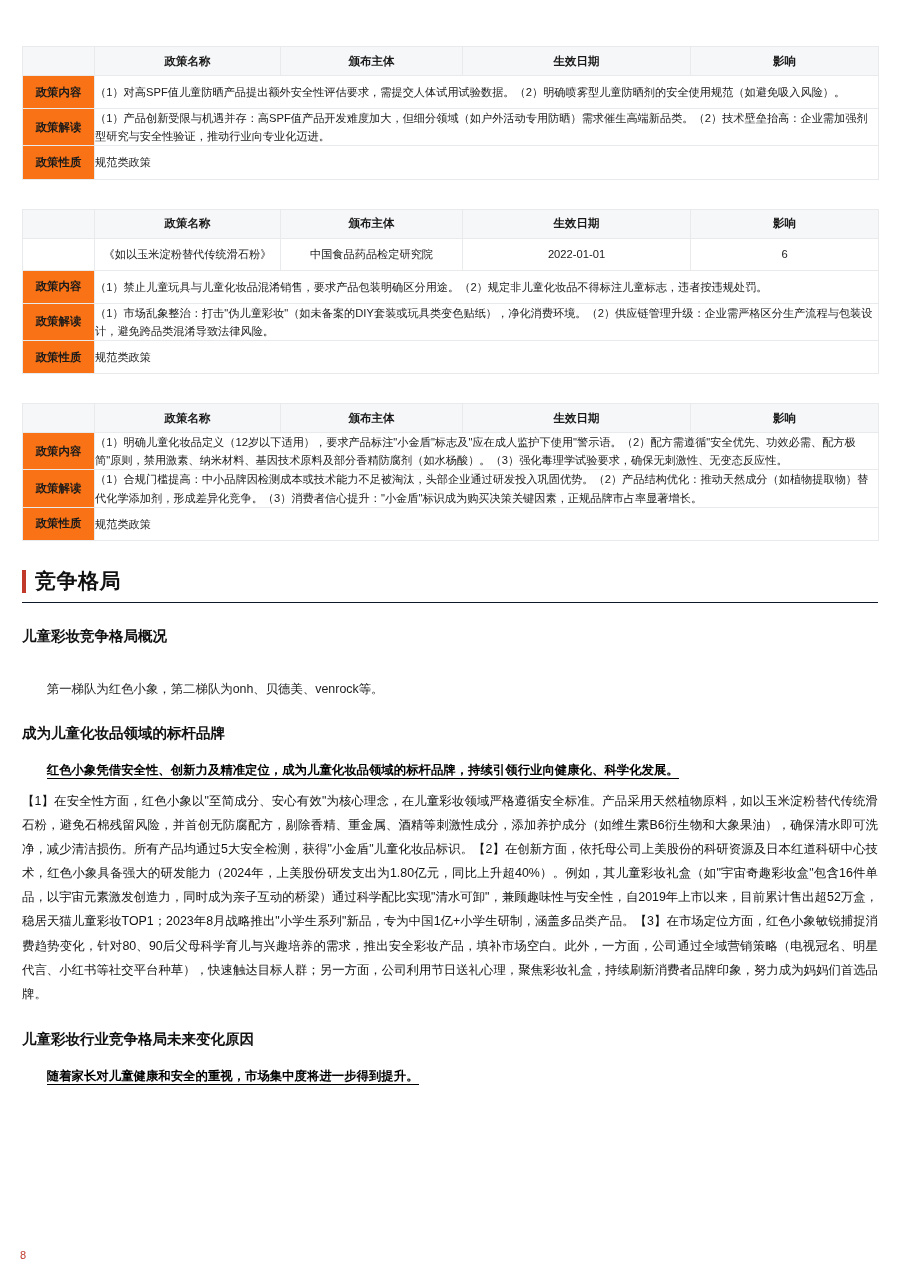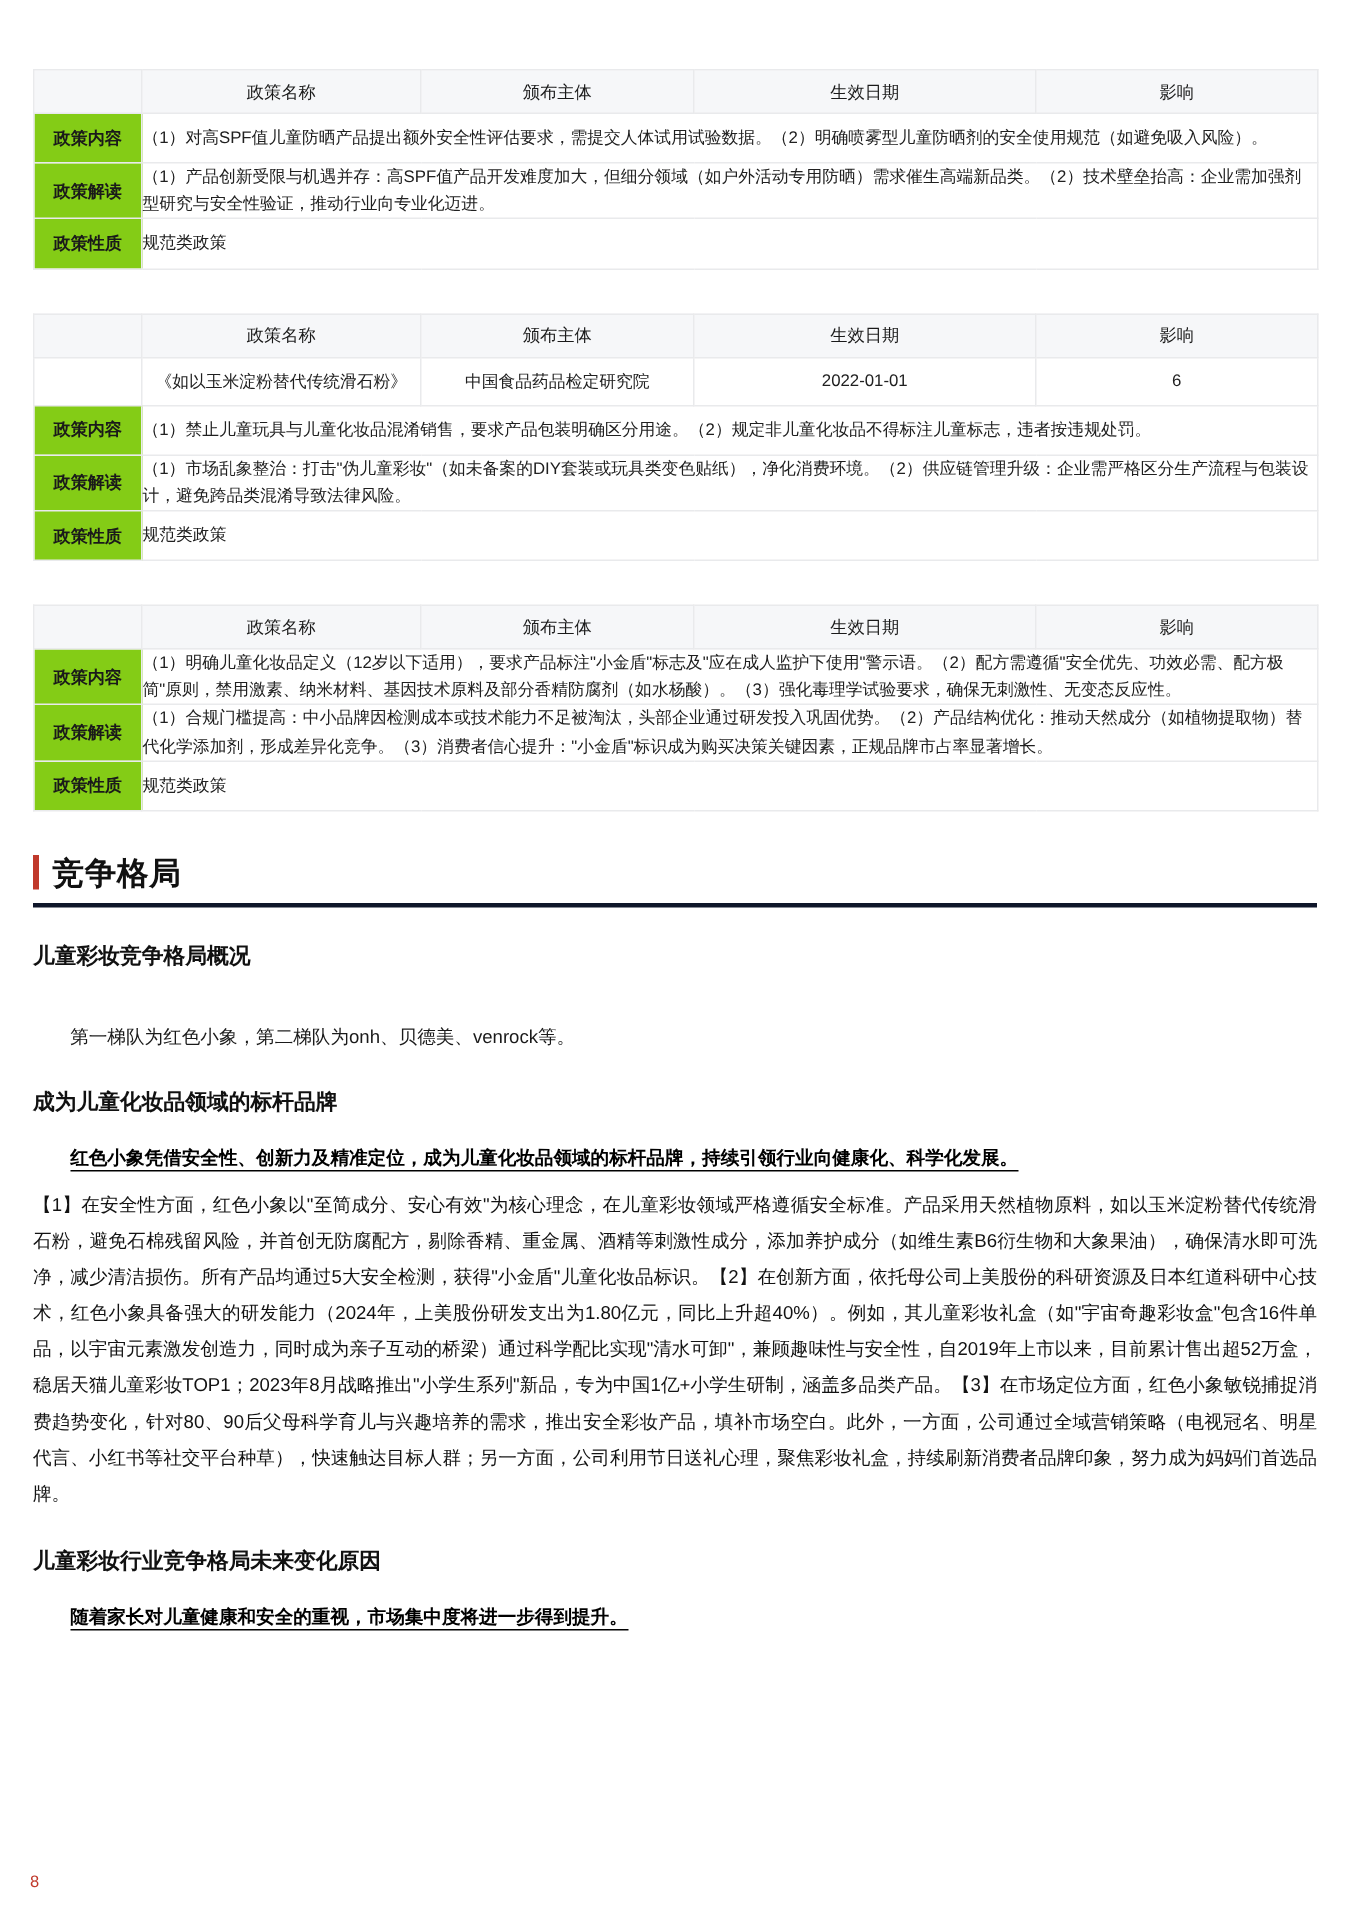--- a/index.html
+++ b/index.html
@@ -38,64 +38,64 @@
   }
   .col-label  { width: 72px; }
   .col-name   { width: 186px; }
   .col-issuer { width: 182px; }
   .col-date   { width: 228px; }
   .col-impact { width: 188px; }
 
   .hdr-cell {
     background: #f6f7f9;
     text-align: center;
-    font-weight: normal;
+    font-weight: bold;
     font-size: 11.5px;
     height: 28px;
     color: #1a1a1a;
   }
   .hdr-blank {
     background: #f6f7f9;
     border-left: 1px solid #f6f7f9;
     border-top: 1px solid #f6f7f9;
   }
   .val-cell {
     text-align: center;
     height: 31px;
     font-size: 11.2px;
     color: #202020;
   }
   .val-blank {
     border-left: 1px solid #ffffff;
   }
   .row-label {
-    background: #84cc16;
+    background: #f97316;
     text-align: center;
     font-weight: bold;
     font-size: 11.4px;
     color: #1a1a1a;
     padding: 6px 2px;
   }
   .row-body {
     text-align: left;
     padding: 8px 10px 8px 14px;
     line-height: 1.62;
     font-size: 11.2px;
     color: #202020;
     margin-left: 16px;
   }
   .row-body.single { padding-top: 7px; padding-bottom: 7px; }
 
   
   .section-head {
     margin: 9px 0 0 0;
     padding: 0 0 9px 0;
-    border-bottom: 3px solid #0f172a;
+    border-bottom: 1px solid #0f172a;
     display: flex;
-    align-items: flex-end;
+    align-items: flex-start;
   }
   .section-bar {
     display: inline-block;
     width: 4px;
     height: 23px;
     background: #c0392b;
     margin-right: 9px;
   }
   .section-title {
     font-size: 21px;

